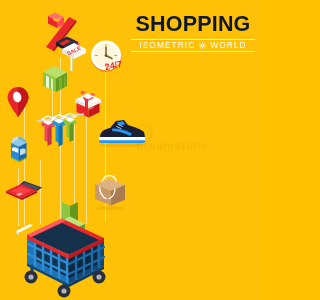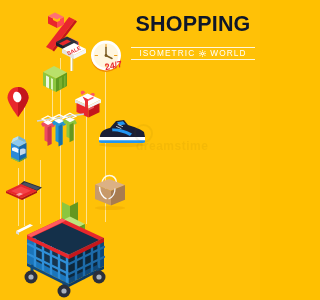--- a/index.html
+++ b/index.html
@@ -28,21 +28,21 @@
   }
   #brand-title {
     font-size: 21.5px;
     font-weight: bold;
     letter-spacing: 0.2px;
     color: #0f172a;
     line-height: 1;
     font-family: "Liberation Sans", sans-serif;
   }
   #subtitle-row {
-    margin-top: 11px;
+    margin-top: 3px;
     border-top: 1px solid rgba(255,255,255,0.85);
     border-bottom: 1px solid rgba(255,255,255,0.85);
     padding: 1px 0 1px 0;
     display: flex;
     align-items: center;
     justify-content: center;
     gap: 4px;
   }
   .sub-word {
     font-size: 8.3px;

